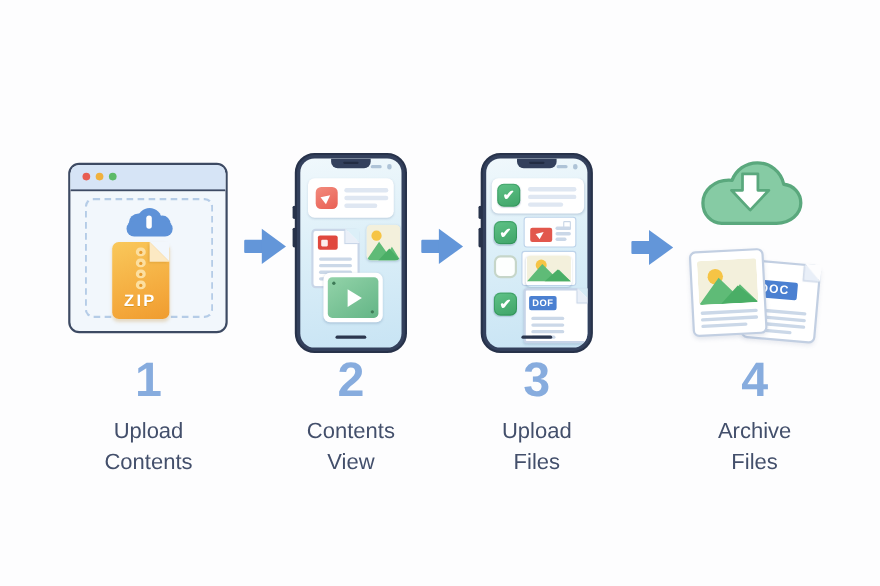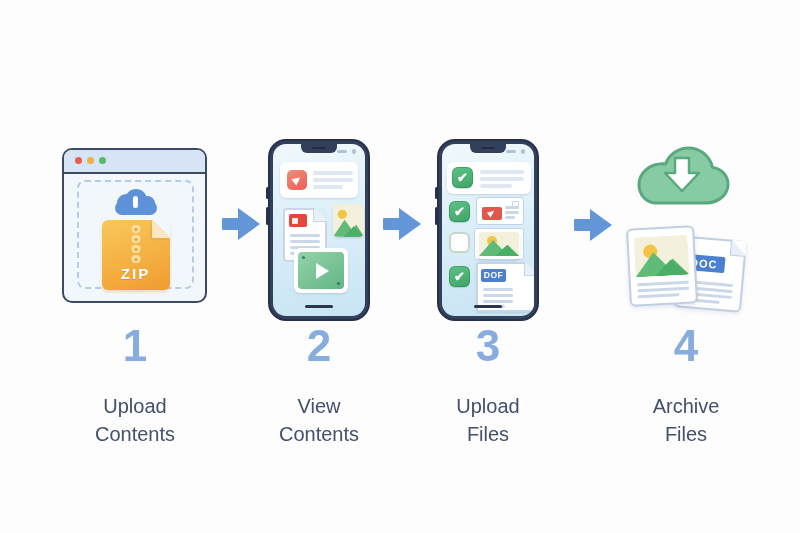--- a/index.html
+++ b/index.html
@@ -19,21 +19,21 @@
 
   
   .cloudU{position:absolute;left:50%;top:7px;width:46px;height:26px;transform:translateX(-50%);}
   .cloudU .base{position:absolute;left:2px;bottom:0;width:42px;height:14px;background:#5E92D8;border-radius:8px;}
   .cloudU .c1{position:absolute;left:4px;bottom:3px;width:18px;height:18px;background:#5E92D8;border-radius:50%;}
   .cloudU .c2{position:absolute;left:12px;top:0;width:22px;height:22px;background:#5E92D8;border-radius:50%;}
   .cloudU .c3{position:absolute;right:4px;bottom:4px;width:15px;height:15px;background:#5E92D8;border-radius:50%;}
   .cloudU .pill{position:absolute;left:50%;top:7px;width:5px;height:12px;margin-left:-2.5px;background:#FFFFFF;border-radius:3px;}
 
   
-  .zip{position:absolute;left:50%;top:38px;width:68px;height:70px;margin-left:-34px;
+  .zip{position:absolute;left:50%;top:38px;width:52px;height:70px;margin-left:-34px;
        background:linear-gradient(160deg,#F9C85B 0%,#F4A93C 70%,#EF9C2F 100%);
        border-radius:6px;box-shadow:0 2px 3px rgba(190,130,30,.25);}
   .zip-cut{position:absolute;top:0;right:0;width:0;height:0;
            border-top:18px solid #F2F7FC;border-left:18px solid transparent;}
   .zip-flap{position:absolute;top:0;right:0;width:0;height:0;
             border-bottom:18px solid #FCE9C3;border-right:18px solid transparent;
             filter:drop-shadow(-1px 1px 1px rgba(190,130,30,.35));}
   .zipper{position:absolute;left:50%;top:5px;transform:translateX(-50%);}
   .tooth{width:9px;height:8px;background:#FCDFA0;border-radius:4px;margin-bottom:2px;position:relative;}
   .tooth i{position:absolute;left:3px;top:2.5px;width:3px;height:3px;background:#E89B2D;border-radius:50%;}
@@ -126,21 +126,21 @@
             border-bottom:15px solid #E9EFF8;border-right:15px solid transparent;
             filter:drop-shadow(-1px 1px 0 #C2CFE2);}
   .docbadge{position:absolute;left:4px;top:16px;width:42px;height:16px;background:#4B80D1;border-radius:2px;
             color:#FFF;font-size:11px;font-weight:bold;text-align:center;line-height:16px;letter-spacing:1px;}
   .frontimg{position:absolute;left:5px;top:7px;width:54px;height:40px;border-radius:3px;overflow:hidden;}
 
   
   .caption{top:324px;width:160px;text-align:center;}
   .cap1{left:55px;} .cap2{left:239px;} .cap3{left:408px;} .cap4{left:606px;}
   .stepnum{font-size:44px;line-height:44px;font-weight:800;color:#87ACDE;}
-  .steplbl{margin-top:24px;font-size:20px;line-height:28px;color:#434F6B;}
+  .steplbl{margin-top:10px;font-size:20px;line-height:28px;color:#434F6B;}
 </style>
 </head>
 <body>
 
 <div class="canvas">
 
   <div class="abs browser">
     <div class="browser-header">
       <span class="dot r"></span>
       <span class="dot y"></span>
@@ -319,22 +319,22 @@
   <div class="abs caption cap1">
     <div class="stepnum">1</div>
     <div class="steplbl">
       <div>Upload</div>
       <div>Contents</div>
     </div>
   </div>
   <div class="abs caption cap2">
     <div class="stepnum">2</div>
     <div class="steplbl">
+      <div>Contents</div>
       <div>View</div>
-      <div>Contents</div>
     </div>
   </div>
   <div class="abs caption cap3">
     <div class="stepnum">3</div>
     <div class="steplbl">
       <div>Upload</div>
       <div>Files</div>
     </div>
   </div>
   <div class="abs caption cap4">

